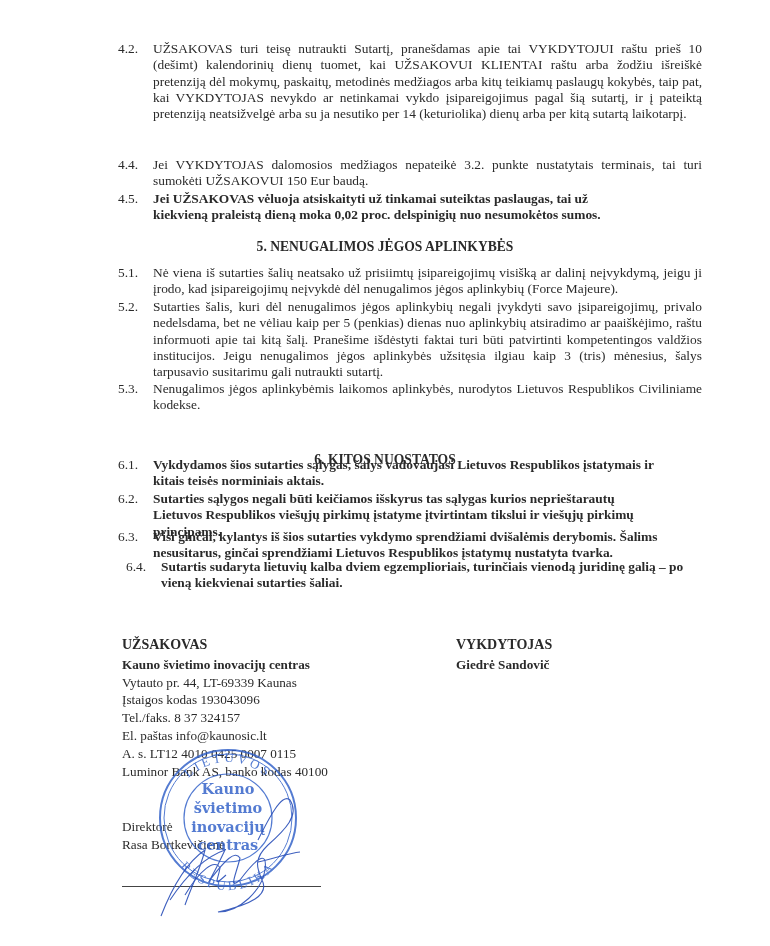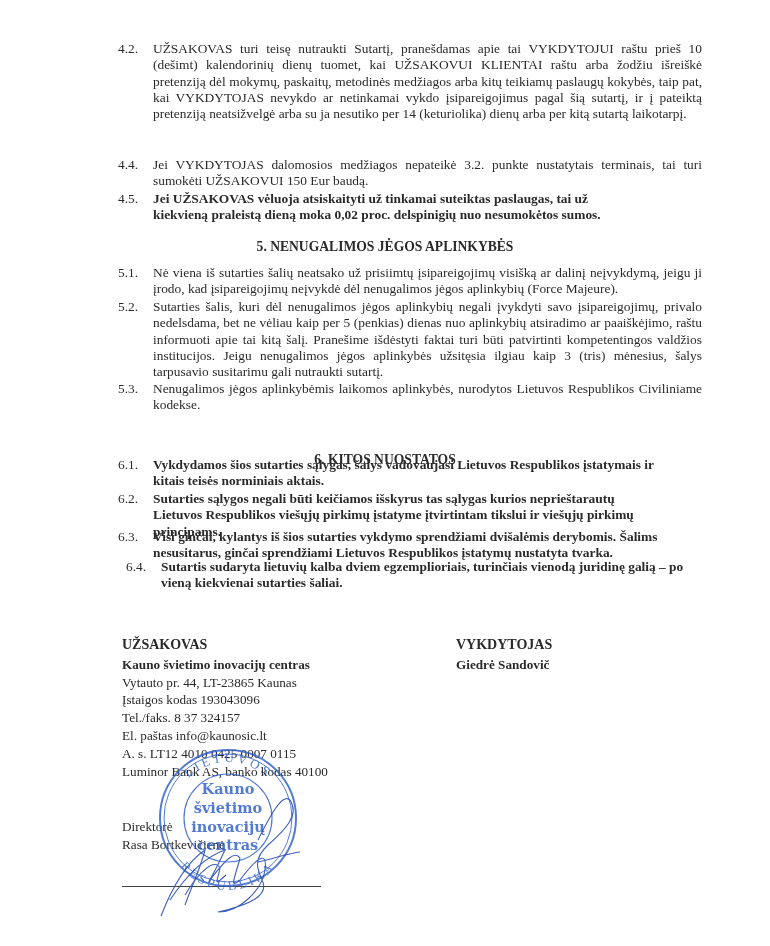--- a/index.html
+++ b/index.html
@@ -65,21 +65,21 @@
   </div>
   <div class="clause" style="top:559px; width:560px;margin-left:8px;">
     <span class="num">6.4.</span>
     <div class="txt left">Sutartis sudaryta lietuvių kalba dviem egzemplioriais, turinčiais vienodą juridinę galią – po vieną kiekvienai sutarties šaliai.</div>
   </div>
 
 
   <div class="col" style="left:122px; top:636px;">
     <div class="party">UŽSAKOVAS</div>
     <div class="b">Kauno švietimo inovacijų centras</div>
-    <div>Vytauto pr. 44, LT-23865 Kaunas</div>
+    <div>Vytauto pr. 44, LT-69339 Kaunas</div>
     <div>Įstaigos kodas 193043096</div>
     <div>Tel./faks. 8 37 324157</div>
     <div>El. paštas info@kaunosic.lt</div>
     <div>A. s. LT12 4010 0425 0007 0115</div>
     <div>Luminor Bank AS, banko kodas 40100</div>
   </div>
 
   <div class="col" style="left:122px; top:818px;">
     <div>Direktorė</div>
     <div>Rasa Bortkevičienė</div>

